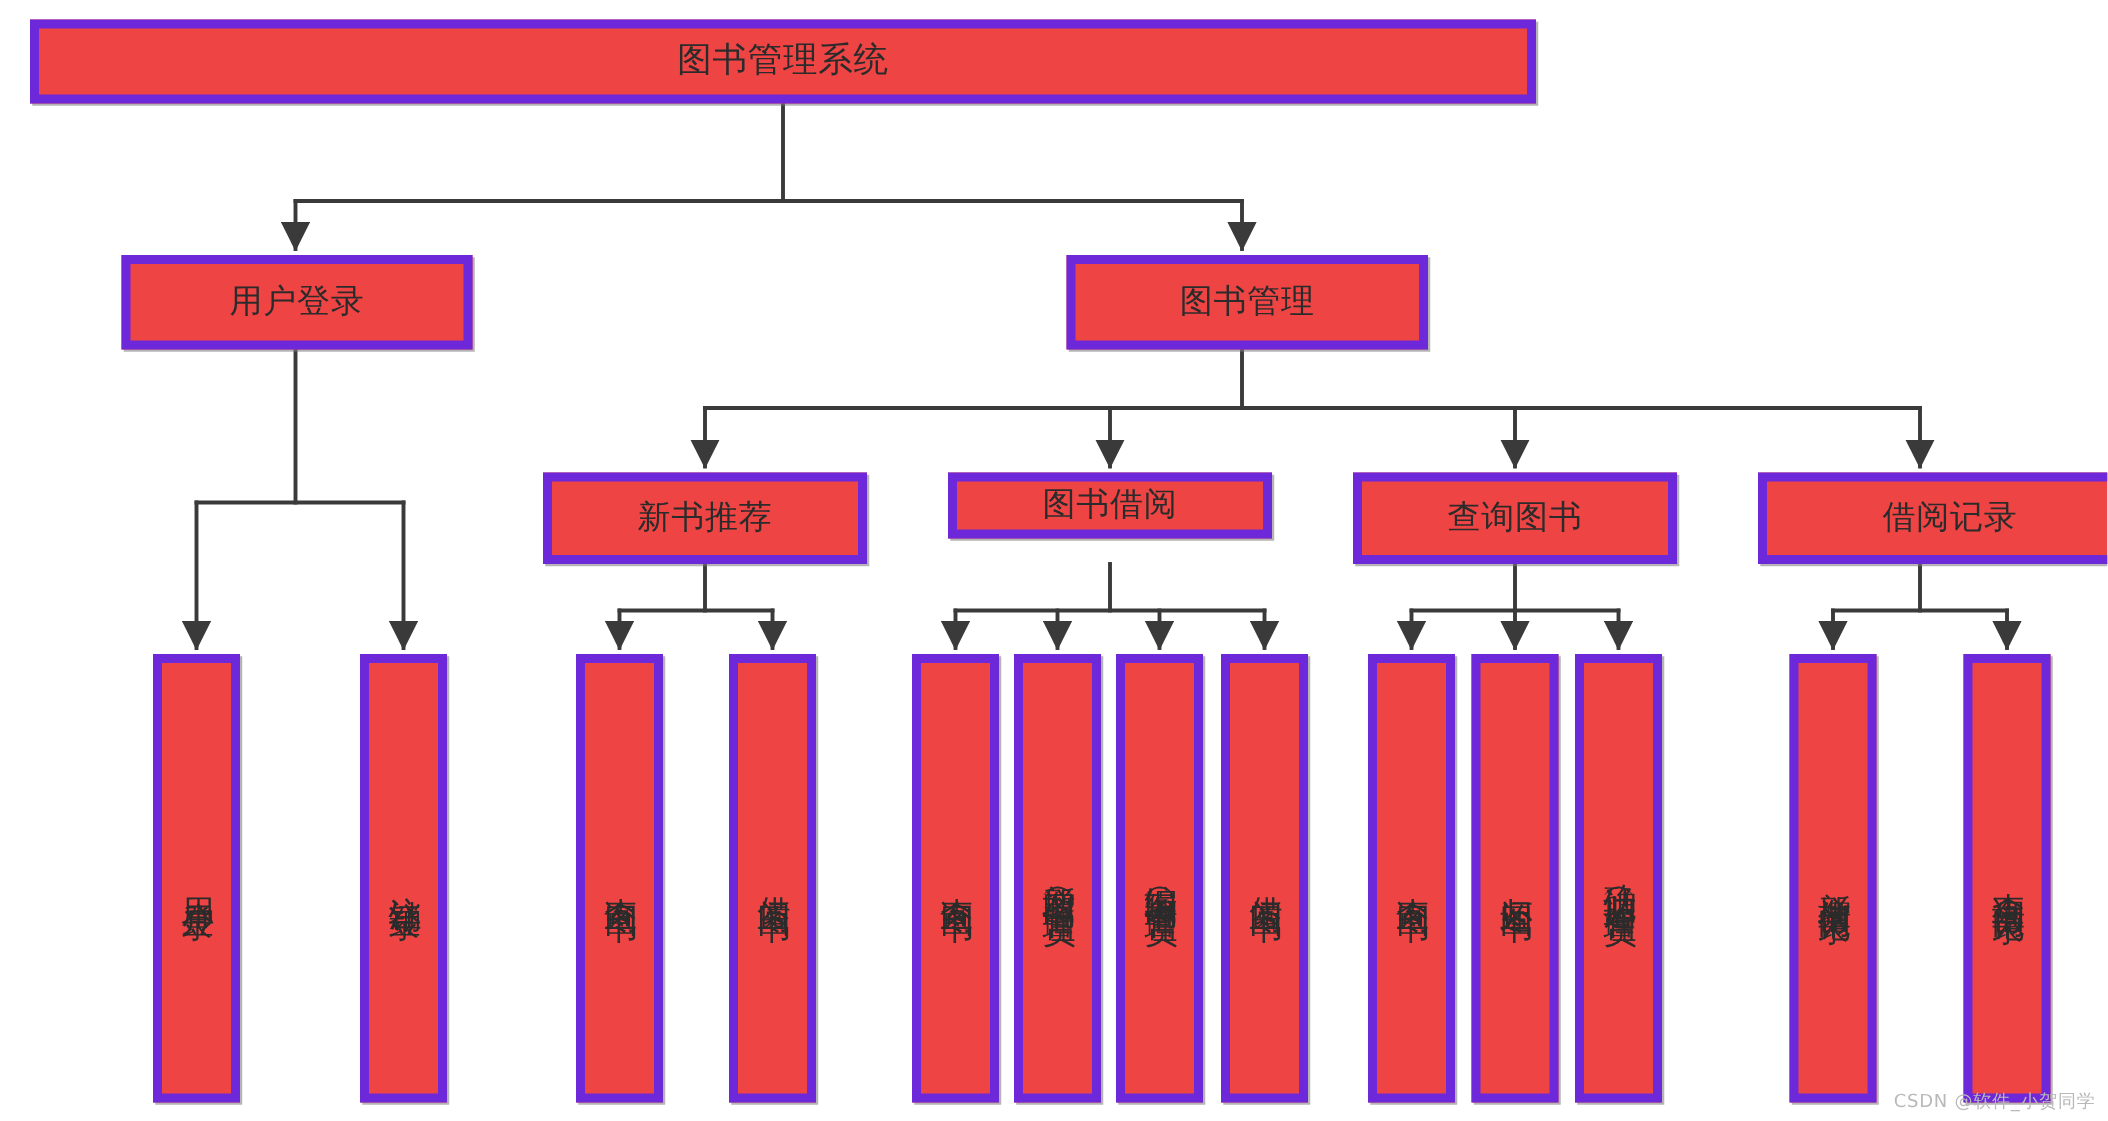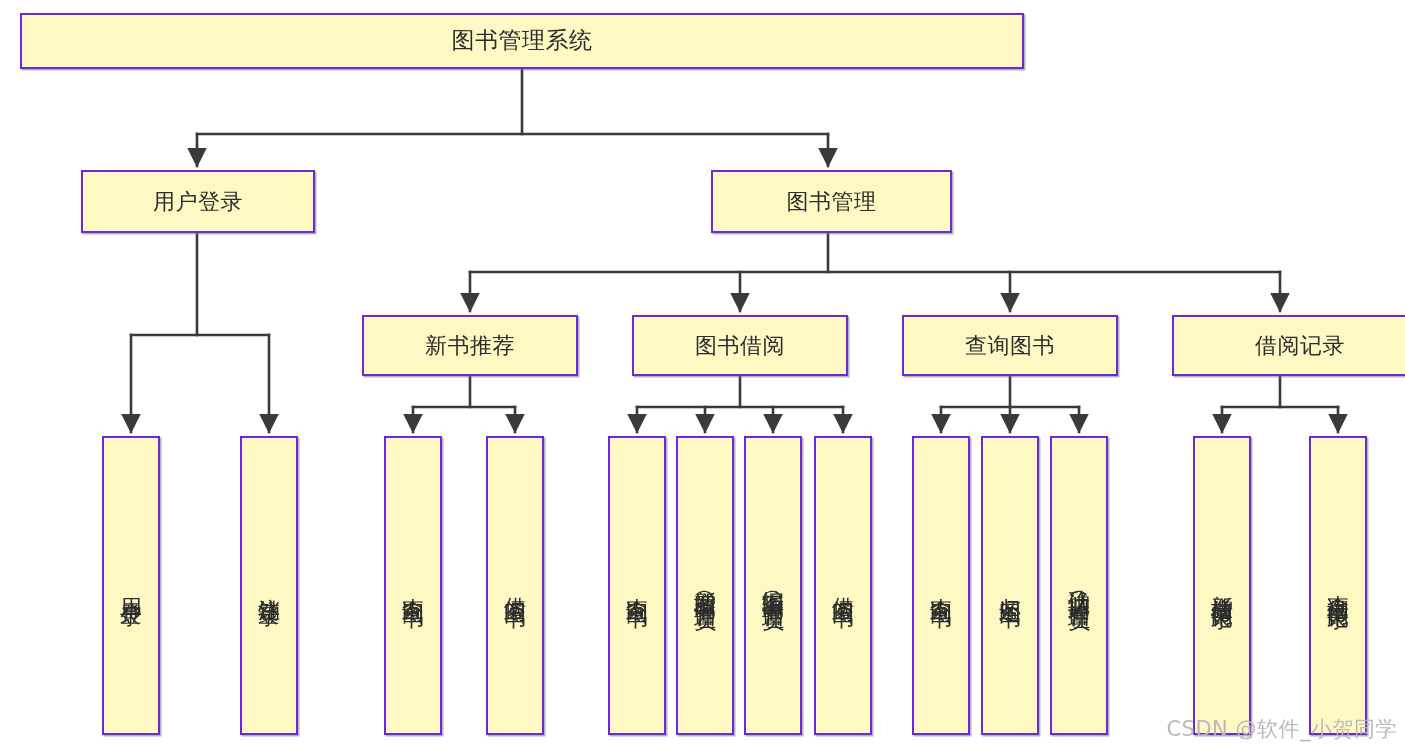--- a/index.html
+++ b/index.html
@@ -22,22 +22,22 @@
     position: absolute;
     left: 0;
     top: 0;
     width: 1405px;
     height: 747px;
     pointer-events: none;
   }
   .node {
     position: absolute;
     box-sizing: border-box;
-    background: #fef9c3;
-    border: 2px solid #6d28d9;
+    background: #ef4444;
+    border: 6px solid #6d28d9;
     box-shadow: 1.5px 1.5px 0 0 rgba(120,120,120,0.55);
     display: flex;
     align-items: center;
     justify-content: center;
     z-index: 3;
   }
   .node .label {
     color: #2b2b2b;
     letter-spacing: 0.5px;
     line-height: 1.18;
@@ -62,21 +62,21 @@
     text-orientation: upright;
     font-size: 22px;
     letter-spacing: 3px;
     line-height: 1;
     max-height: 100%;
   }
   #watermark {
     position: absolute;
     right: 8px;
     bottom: 4px;
-    font-size: 21px;
+    font-size: 12px;
     color: #b9b9b9;
     letter-spacing: 0.5px;
     z-index: 9;
     white-space: nowrap;
     font-family: "DejaVu Sans", "Liberation Sans", sans-serif;
   }
 </style>
 </head>
 <body>
 
@@ -141,21 +141,21 @@
   <div class="node h" style="left:81px; top:170px; width:234px; height:63px;">
     <span class="label">用户登录</span>
   </div>
   <div class="node h" style="left:711px; top:170px; width:241px; height:63px;">
     <span class="label">图书管理</span>
   </div>
 
   <div class="node h" style="left:362px; top:315px; width:216px; height:61px;">
     <span class="label">新书推荐</span>
   </div>
-  <div class="node h" style="left:632px; top:315px; width:216px; height:61px;">
+  <div class="node h" style="left:632px; top:315px; width:216px; height:44px;">
     <span class="label">图书借阅</span>
   </div>
   <div class="node h" style="left:902px; top:315px; width:216px; height:61px;">
     <span class="label">查询图书</span>
   </div>
   <div class="node h" style="left:1172px; top:315px; width:256px; height:61px;">
     <span class="label">借阅记录</span>
   </div>
 
   <div class="node v" style="left:102px; top:436px; width:58px; height:299px;">

